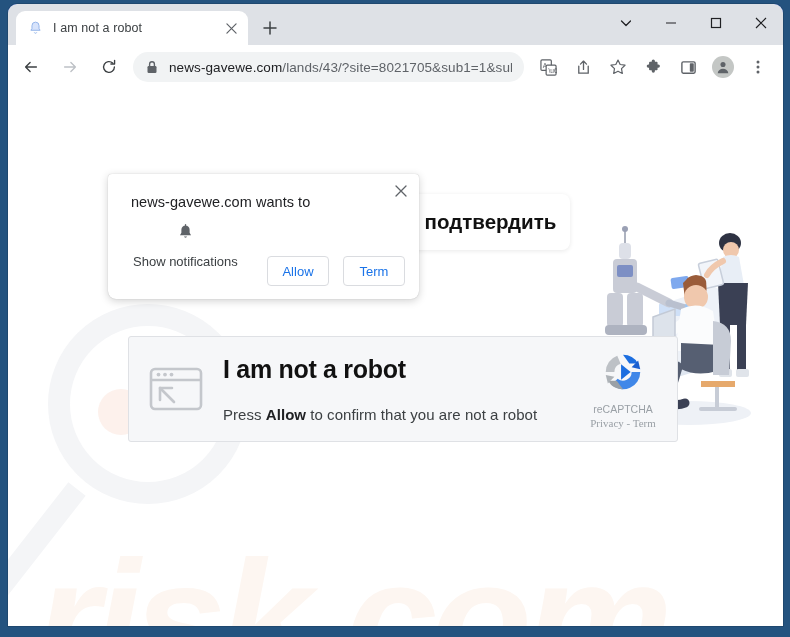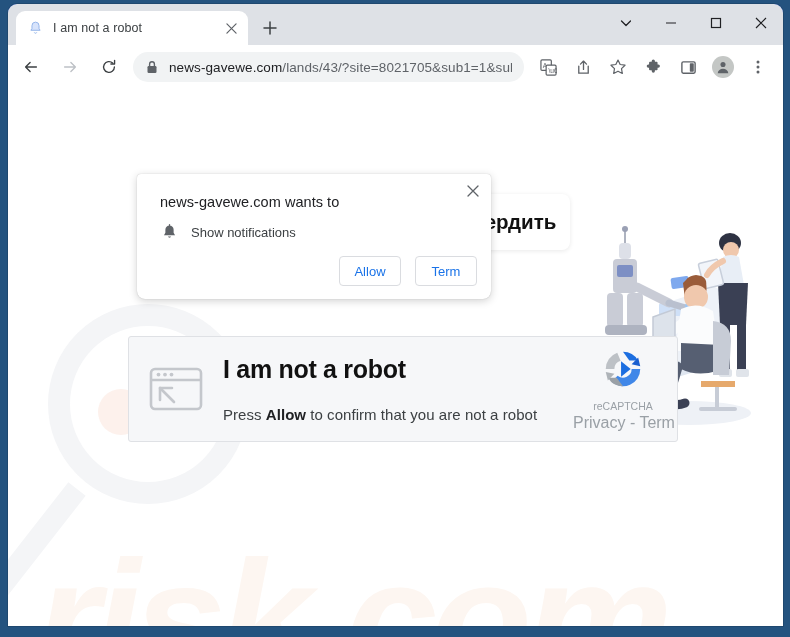--- a/index.html
+++ b/index.html
@@ -159,45 +159,45 @@
   }
   .captcha-sub b { font-weight: 700; color: #202124; }
   .recaptcha-badge {
     width: 104px; flex: none; text-align: center;
     overflow: hidden; padding-right: 4px;
   }
   .recaptcha-badge .rc-label {
     font-size: 10.5px; color: #9aa0a6; margin-top: 4px; white-space: nowrap; text-align: center;
   }
   .recaptcha-badge .rc-links {
-    font-size: 16px; color: #9aa0a6; margin-top: 2px; white-space: nowrap;
+    font-size: 11px; color: #9aa0a6; margin-top: 2px; white-space: nowrap; font-family: Liberation Serif, serif;
   }
 
   
   .perm-dialog {
-    position: absolute; left: 129px; top: 85px;
-    width: 354px; height: 125px;
+    position: absolute; left: 100px; top: 85px;
+    width: 311px; height: 125px;
     background: #fff;
     border-radius: 4px 4px 8px 8px;
     box-shadow: 0 2px 8px rgba(0,0,0,.18), 0 0 1px rgba(0,0,0,.25);
     z-index: 20;
   }
   .perm-close {
     position: absolute; right: 8px; top: 7px;
     width: 20px; height: 20px;
     display: flex; align-items: center; justify-content: center;
     color: #5f6368;
   }
   .perm-title {
     position: absolute; left: 23px; top: 20px;
     font-size: 14.5px; color: #202124; letter-spacing: .05px;
   }
   .perm-row {
     position: absolute; left: 25px; top: 50px;
-    display: flex; align-items: center; gap: 14px;
+    display: flex; align-items: center; gap: 14px; flex-direction: column;
   }
   .perm-row-label { font-size: 13px; color: #3c4043; }
   .perm-actions {
     position: absolute; right: 14px; bottom: 13px;
     display: flex; gap: 14px;
   }
   .perm-btn {
     min-width: 62px; height: 30px; padding: 0 14px;
     background: #fff; border: 1px solid #dadce0; border-radius: 4px;
     font-size: 13px; color: #1a73e8; font-family: "Liberation Sans", sans-serif;

